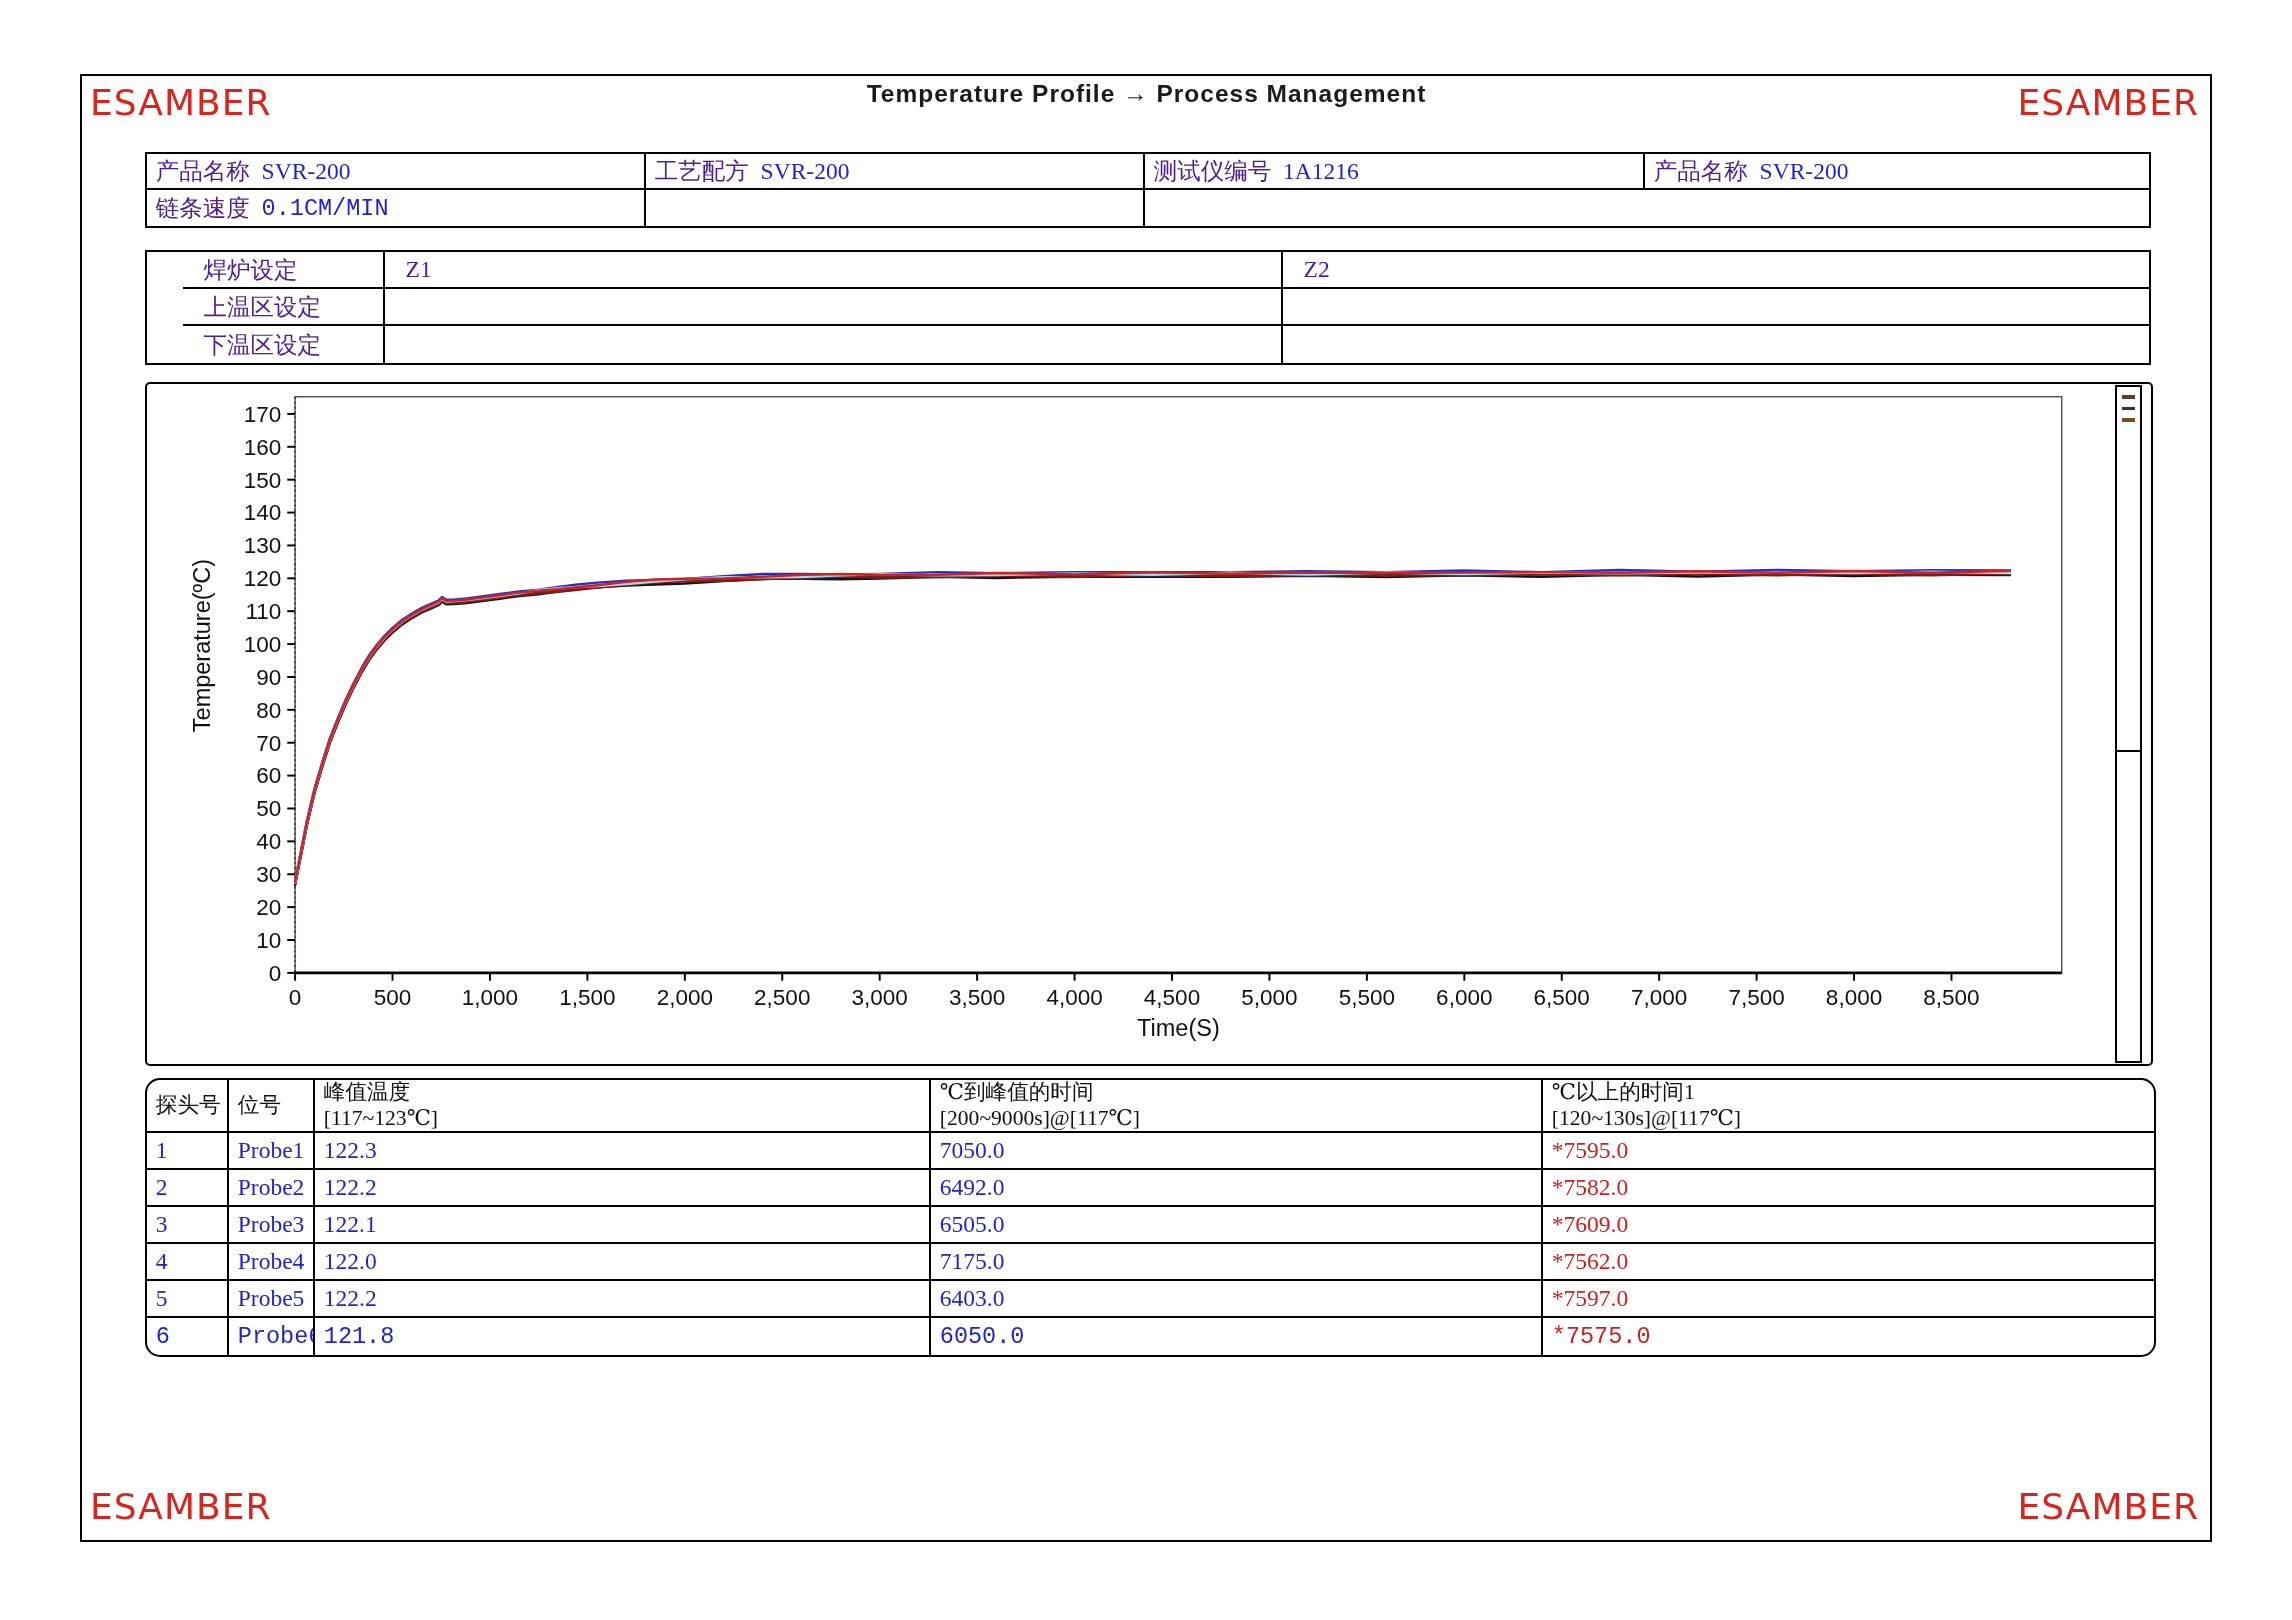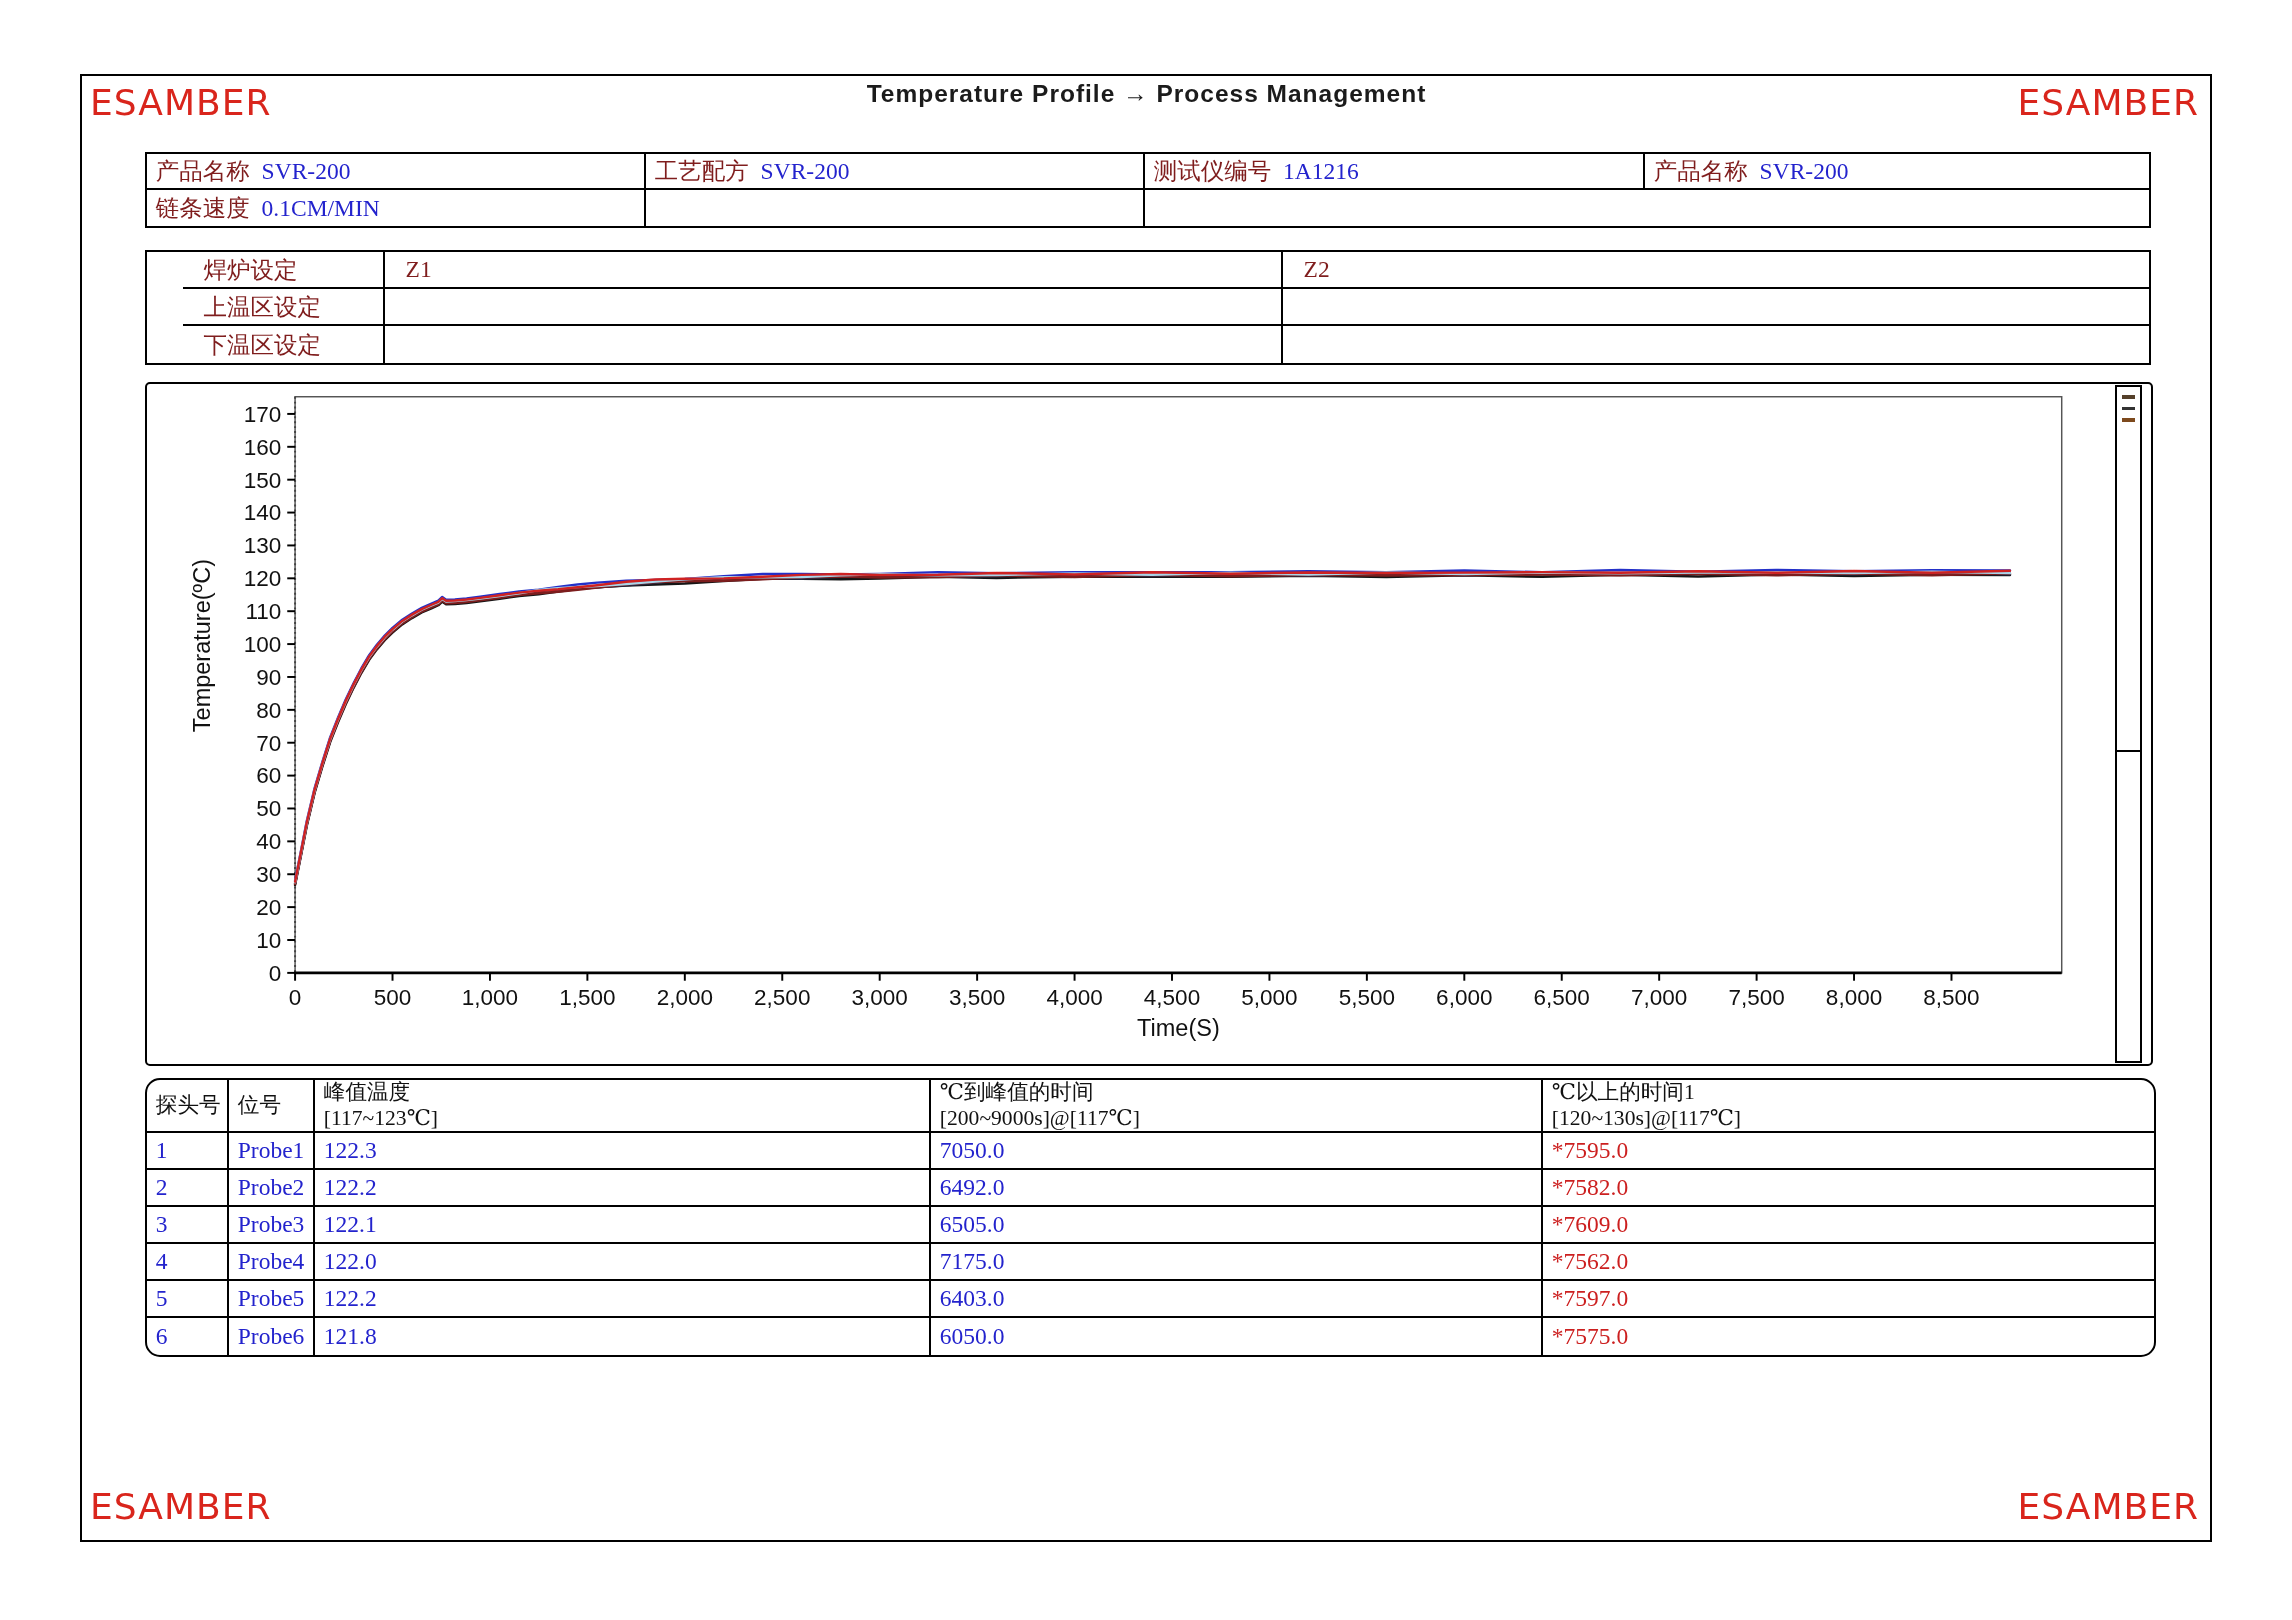--- a/index.html
+++ b/index.html
@@ -10,22 +10,22 @@
   .logo-tr{right:94px;top:82px;}
   .logo-bl{left:90px;top:1486px;}
   .logo-br{right:94px;top:1486px;}
   .title-block{position:absolute;left:0;right:0;top:80px;text-align:center;}
   .title{font-size:24.5px;font-weight:700;color:#1b1b1b;letter-spacing:1px;}
   .subtitle{font-size:16px;font-weight:700;color:#1b1b1b;margin-top:2.9px;letter-spacing:0.5px;}
   .serif{font-family:"Liberation Serif","DejaVu Serif",serif;}
   .grid-table{position:absolute;border:2px solid #000;box-sizing:border-box;display:grid;background:#fff;}
   .gcell{border-right:2px solid #000;border-bottom:2px solid #000;box-sizing:border-box;display:flex;align-items:center;padding:0 8.8px;gap:11.8px;overflow:hidden;white-space:nowrap;}
   .gcell.last-col{border-right:none;}
-  .gcell.last-row{border-bottom:none;}
-  .lab{font-size:23.5px;color:#7f1d1d;}
+  .gcell.last-row{border-bottom:none;font-family:Liberation Mono, monospace;}
+  .lab{font-size:23.5px;color:#4c1d95;}
   .val{font-size:23.5px;color:#2323cd;}
   .redval{color:#cc1f1f !important;}
   .t1{left:145px;top:152px;width:2006px;grid-template-columns:499px 499px 500px 1fr;grid-auto-rows:36px;}
   .t2{left:145px;top:250px;width:2006px;grid-template-columns:202px 898px 1fr;grid-auto-rows:37px;padding-left:36px;}
   .t2 .lab{padding-left:11.8px;}
   .chart-box{position:absolute;left:145px;top:382px;width:2008px;height:684px;border:2px solid #000;border-radius:4.9px;box-sizing:border-box;background:#fff;}
   .strip{position:absolute;left:1968px;top:1px;width:26.5px;height:678px;}
   .strip-seg{position:absolute;left:0;right:0;border:2px solid #000;box-sizing:border-box;background:#fff;}
   .strip-top{top:0;height:367px;}
   .strip-bottom{top:365px;bottom:0;}

